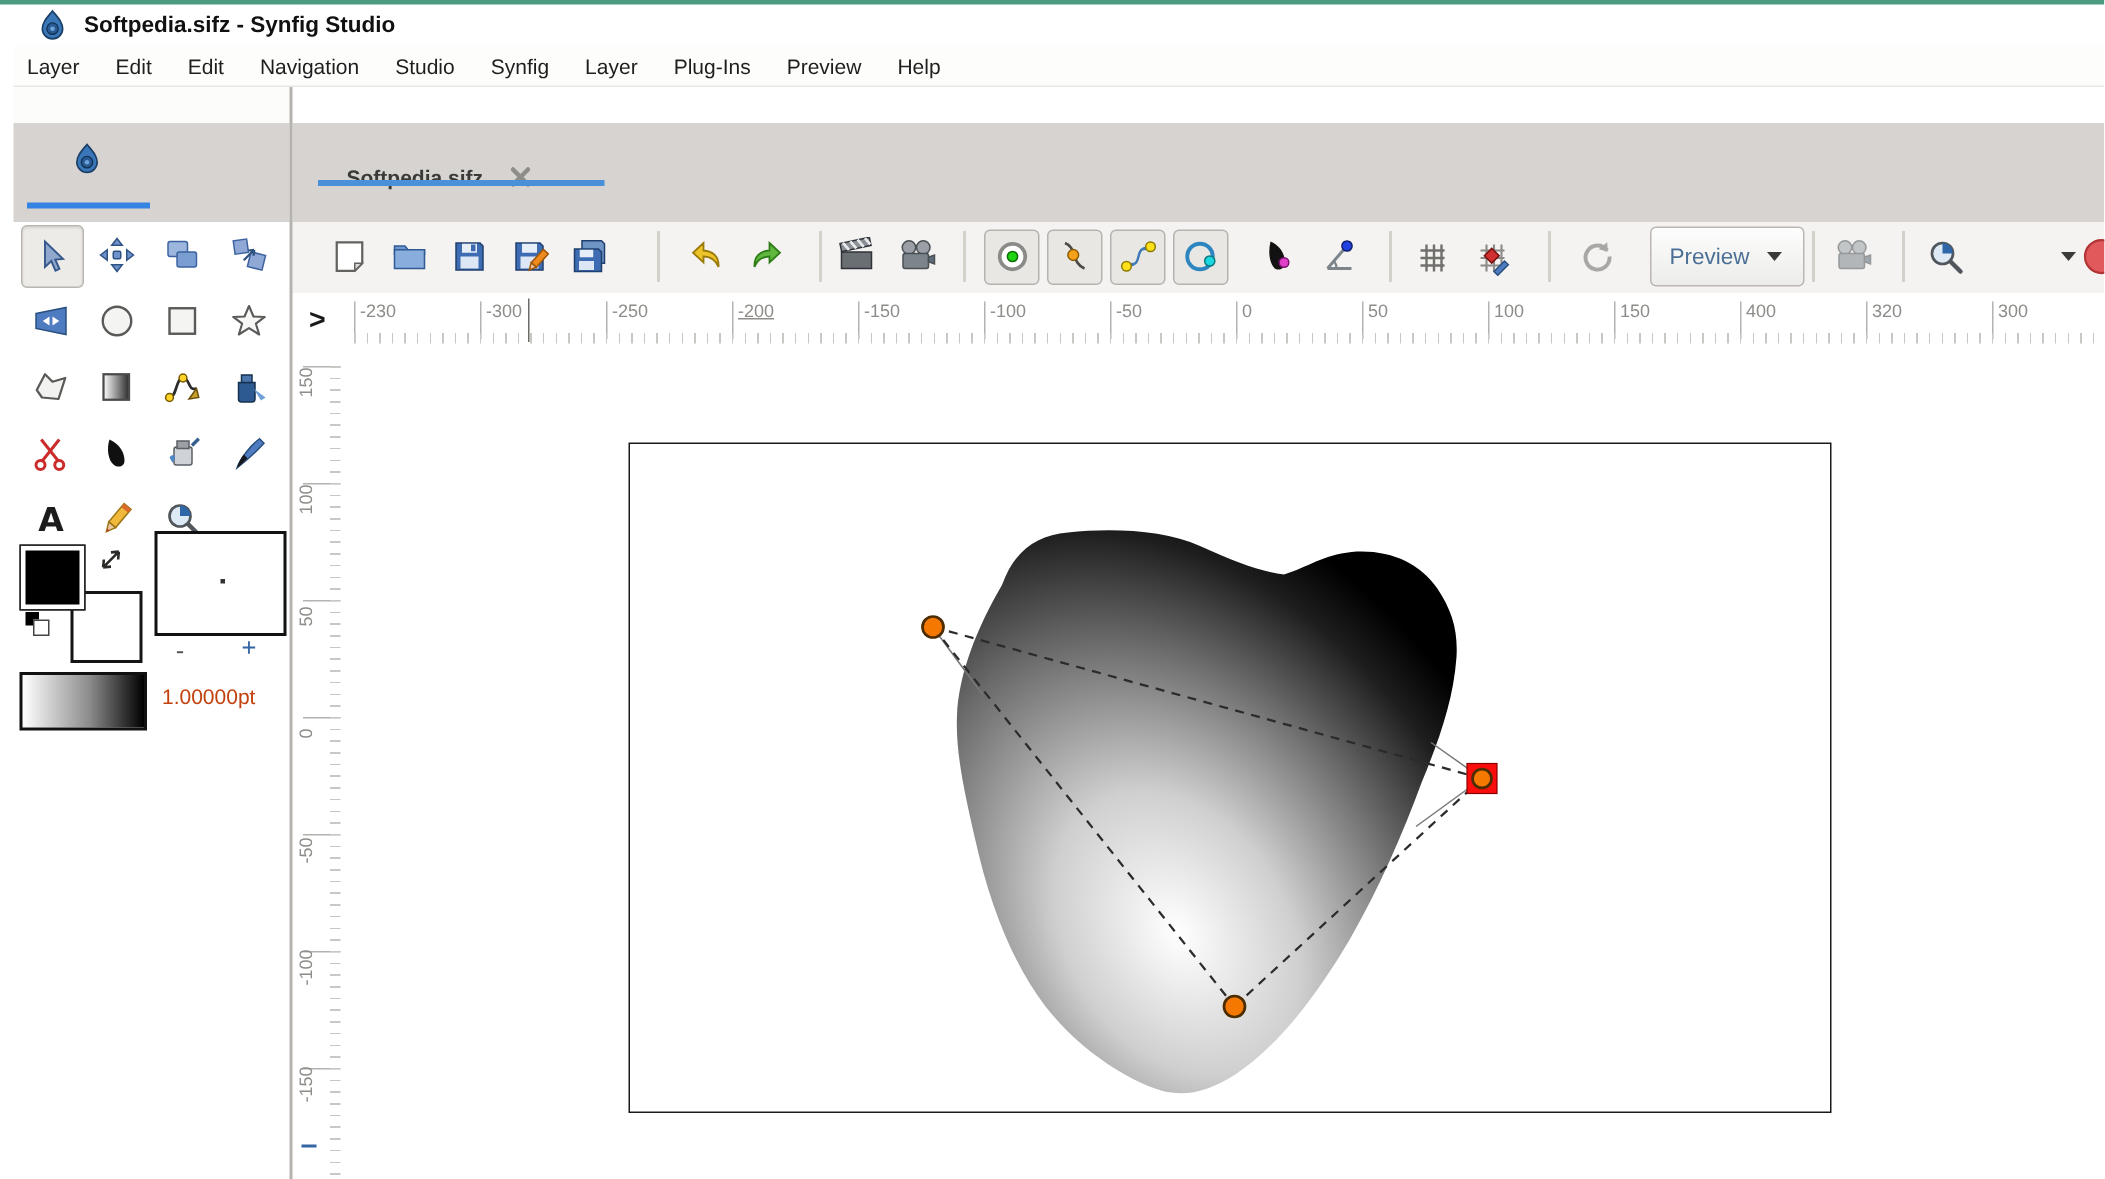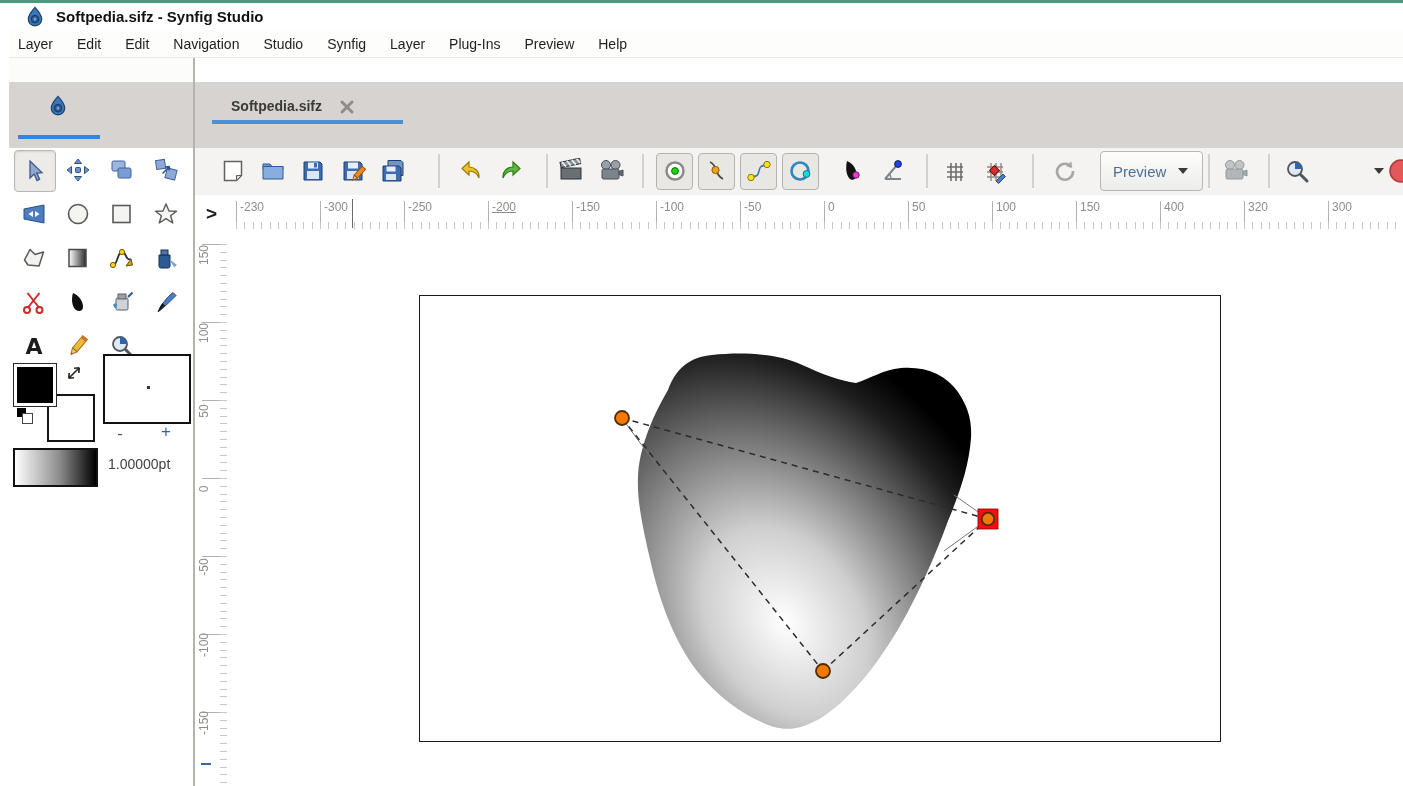--- a/index.html
+++ b/index.html
@@ -32,27 +32,27 @@
   #fill-swatch{position:absolute;left:38px;top:312px;width:44px;height:44px;background:#fff;border:2px solid #151515;z-index:2;}
   #default-colors{position:absolute;left:8px;top:326px;width:16px;height:16px;}
   #default-colors i{position:absolute;left:0;top:0;width:9px;height:9px;background:#000;}
   #default-colors b{position:absolute;right:0;bottom:0;width:9px;height:9px;background:#fff;border:1px solid #444;}
   #brush-preview{position:absolute;left:94px;top:272px;width:84px;height:66px;background:#fff;border:2px solid #111;}
   #brush-preview .dot{position:absolute;left:50%;top:46%;width:3px;height:3px;background:#333;}
   #size-dec{position:absolute;left:100px;top:342px;width:22px;text-align:center;font-size:17px;color:#555;}
   #size-inc{position:absolute;left:146px;top:340px;width:22px;text-align:center;font-size:17px;color:#3465a4;}
   #gradient-swatch{position:absolute;left:4px;top:366px;width:81px;height:35px;border:2px solid #111;
                    background:linear-gradient(90deg,#ffffff 0%,#8c8c8c 55%,#000000 100%);}
-  #brush-size{position:absolute;left:99px;top:374px;font-size:14px;color:#404040;}
+  #brush-size{position:absolute;left:99px;top:374px;font-size:14px;color:#c2410c;}
   #vsep{position:absolute;left:193px;top:58px;width:2px;height:728px;background:#b6b3af;z-index:20;}
 
   
   #canvaswin{position:absolute;left:195px;top:58px;width:1208px;height:728px;background:#fff;}
   #cw-tabstrip{position:absolute;left:0;top:24px;width:1208px;height:66px;background:#d6d3d0;}
-  #cw-tab{position:absolute;left:17px;top:16px;height:62px;display:flex;align-items:flex-start;}
+  #cw-tab{position:absolute;left:17px;top:5px;height:62px;display:flex;align-items:center;}
   #cw-tab-label{margin-left:19px;font-size:14px;font-weight:700;color:#3a3a38;}
   #cw-tab-close{margin-left:16px;}
   #cw-underline{position:absolute;left:17px;top:62px;width:191px;height:4px;background:#4a90d9;}
   #toolbar{position:absolute;left:0;top:90px;width:1208px;height:47px;background:#f4f3f1;border-bottom:1px solid #d8d5d1;}
   .tb-group{position:absolute;top:0;height:46px;display:flex;align-items:center;gap:10px;}
   .tb-item{width:30px;height:37px;display:flex;align-items:center;justify-content:center;cursor:default;}
   .tb-item.pressed{width:37px;background:#e9e7e4;border:1px solid #b6b3af;border-radius:4px;box-sizing:border-box;}
   .tb-item.disabled{opacity:.55;}
   .tb-sep{position:absolute;top:6px;width:2px;height:34px;background:#d4d1cd;}
   #preview-btn{height:38px;padding:0 12px;display:flex;align-items:center;gap:10px;border:1px solid #b9b6b3;border-radius:4px;

